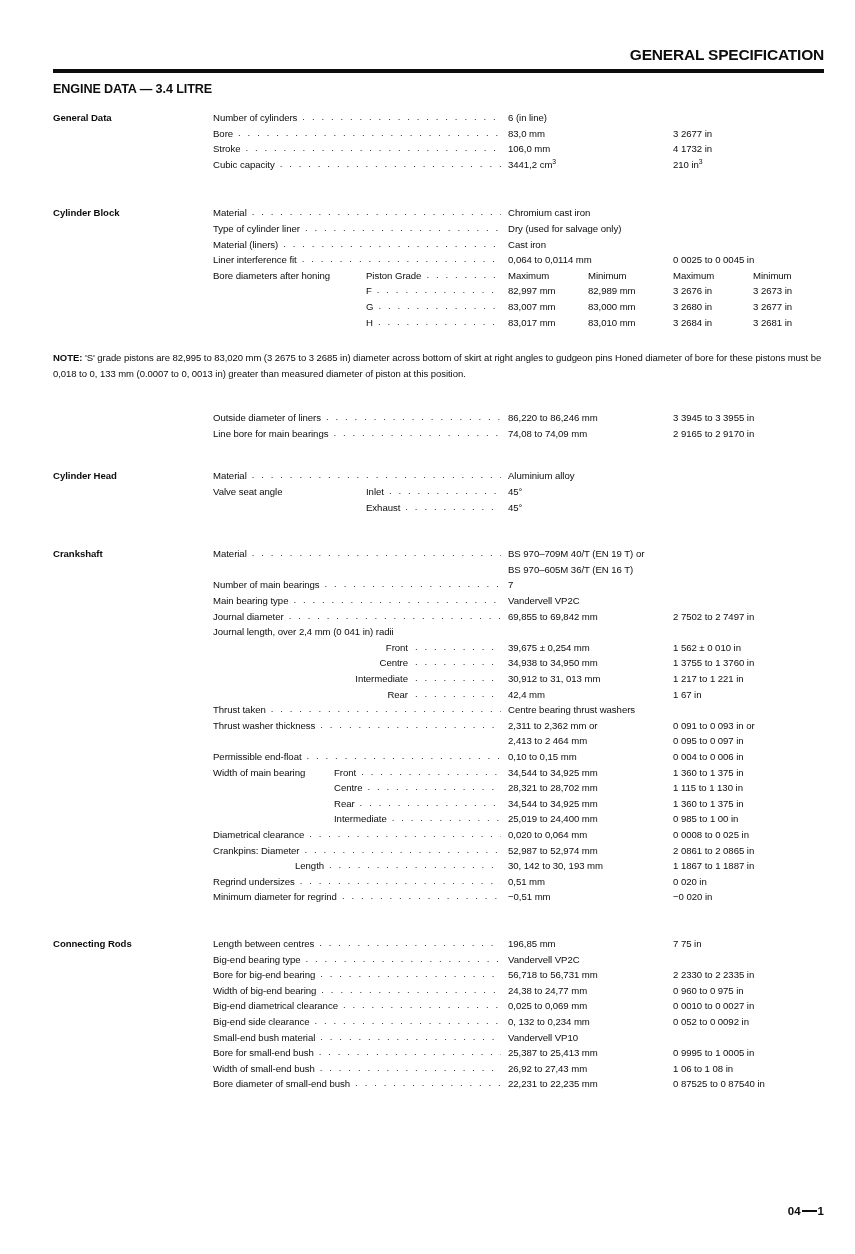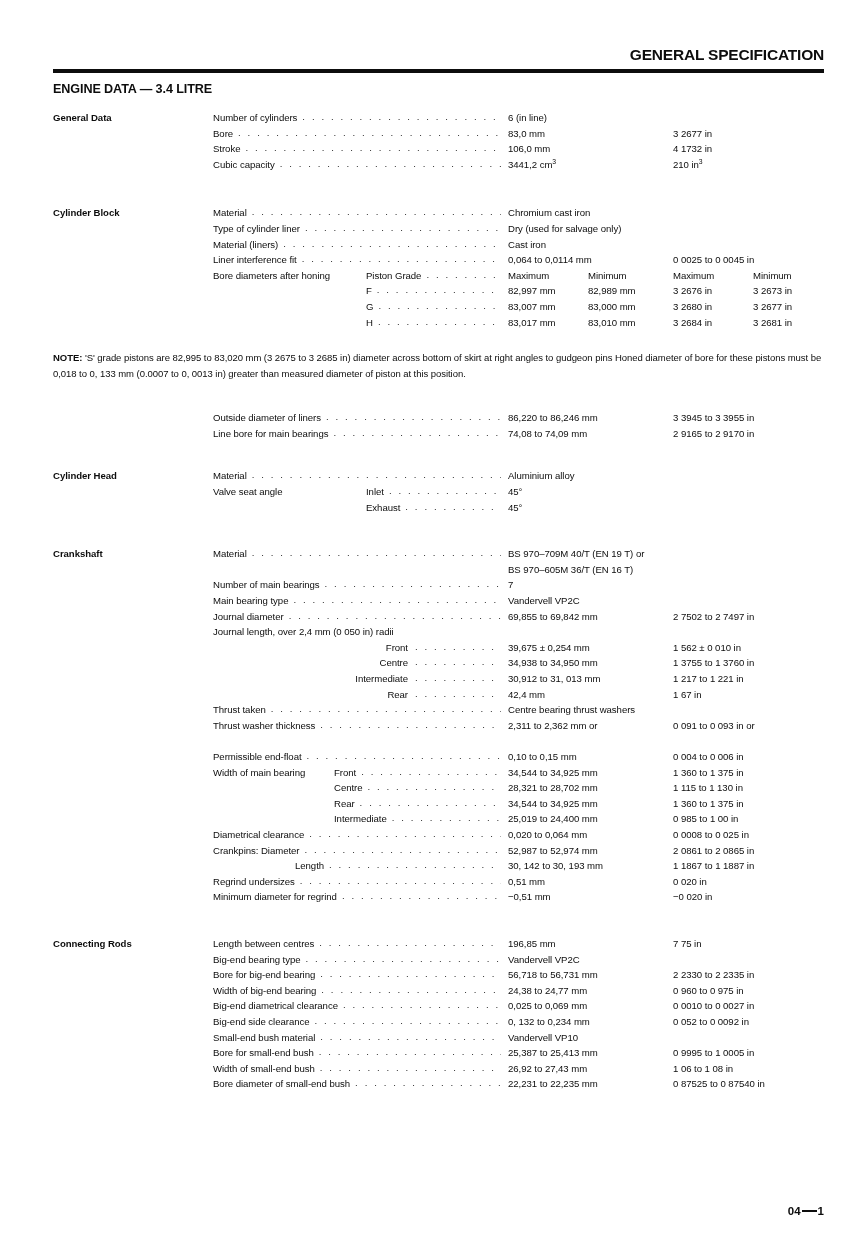--- a/index.html
+++ b/index.html
@@ -379,21 +379,21 @@
         <div class="row" style="position: absolute; left: 0px; top: 62.4px; width: 855px;">
           <div class="item ">
             <span class="txt">Journal diameter</span>
             <span class="dots">. . . . . . . . . . . . . . . . . . . . . . . . . . . . . . . . . . . . . . . . . . . . . . . . . . . . . . . . . . . . . . . . . . . . . . . . . . . . . . . . . . . . . . . . . . </span>
           </div>
           <div class="val">69,855 to 69,842 mm</div>
           <div class="imp">2 7502 to 2 7497 in</div>
         </div>
         <div class="row" style="position: absolute; left: 0px; top: 78px; width: 855px;">
           <div class="item  nodots">
-            <span class="txt">Journal length, over 2,4 mm (0 050 in) radii</span>
+            <span class="txt">Journal length, over 2,4 mm (0 041 in) radii</span>
             <span class="dots">. . . . . . . . . . . . . . . . . . . . . . . . . . . . . . . . . . . . . . . . . . . . . . . . . . . . . . . . . . . . . . . . . . . . . . . . . . . . . . . . . . . . . . . . . . </span>
           </div>
         </div>
         <div class="row" style="position: absolute; left: 0px; top: 93.6px; width: 855px;">
           <div class="item ind-right">
             <span class="txt">Front</span>
             <span class="dots">. . . . . . . . . . . . . . . . . . . . . . . . . . . . . . . . . . . . . . . . . . . . . . . . . . . . . . . . . . . . . . . . . . . . . . . . . . . . . . . . . . . . . . . . . . </span>
           </div>
           <div class="val">39,675 ± 0,254 mm</div>
           <div class="imp">1 562 ± 0 010 in</div>
@@ -429,20 +429,24 @@
           </div>
           <div class="val">Centre bearing thrust washers</div>
         </div>
         <div class="row" style="position: absolute; left: 0px; top: 171.6px; width: 855px;">
           <div class="item ">
             <span class="txt">Thrust washer thickness</span>
             <span class="dots">. . . . . . . . . . . . . . . . . . . . . . . . . . . . . . . . . . . . . . . . . . . . . . . . . . . . . . . . . . . . . . . . . . . . . . . . . . . . . . . . . . . . . . . . . . </span>
           </div>
           <div class="val">2,311 to 2,362 mm or</div>
           <div class="imp">0 091 to 0 093 in or</div>
+        </div>
+        <div class="row" style="position: absolute; left: 0px; top: 187.2px; width: 855px;">
+          <div class="val">2,413 to 2 464 mm</div>
+          <div class="imp">0 095 to 0 097 in</div>
         </div>
         <div class="row" style="position: absolute; left: 0px; top: 202.8px; width: 855px; padding-left: 44px;">
           <div class="item ">
             <span class="txt">Permissible end-float</span>
             <span class="dots">. . . . . . . . . . . . . . . . . . . . . . . . . . . . . . . . . . . . . . . . . . . . . . . . . . . . . . . . . . . . . . . . . . . . . . . . . . . . . . . . . . . . . . . . . . </span>
           </div>
           <div class="val">0,10 to 0,15 mm</div>
           <div class="imp">0 004 to 0 006 in</div>
         </div>
         <div class="row" style="position: absolute; left: 0px; top: 218.4px; width: 855px;">

